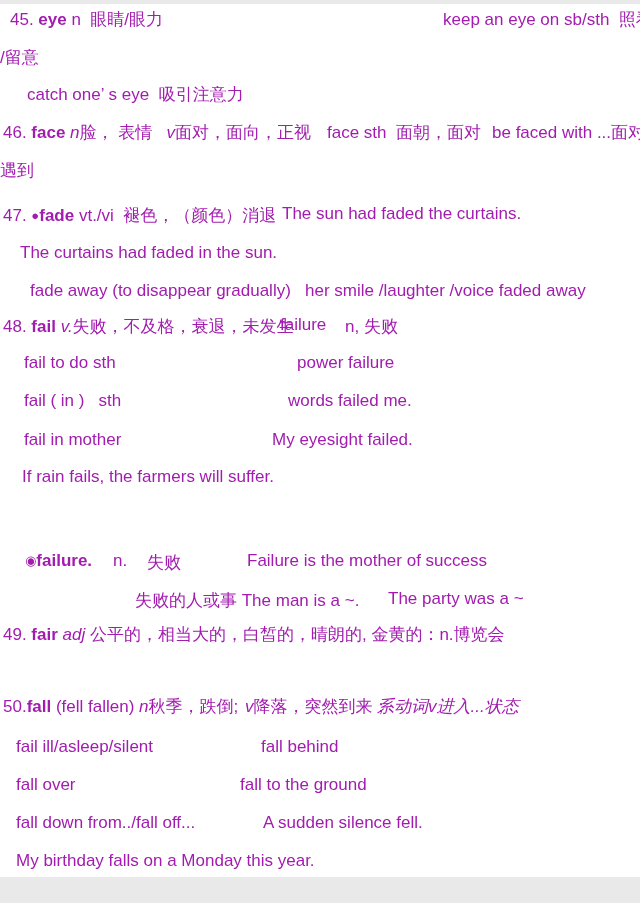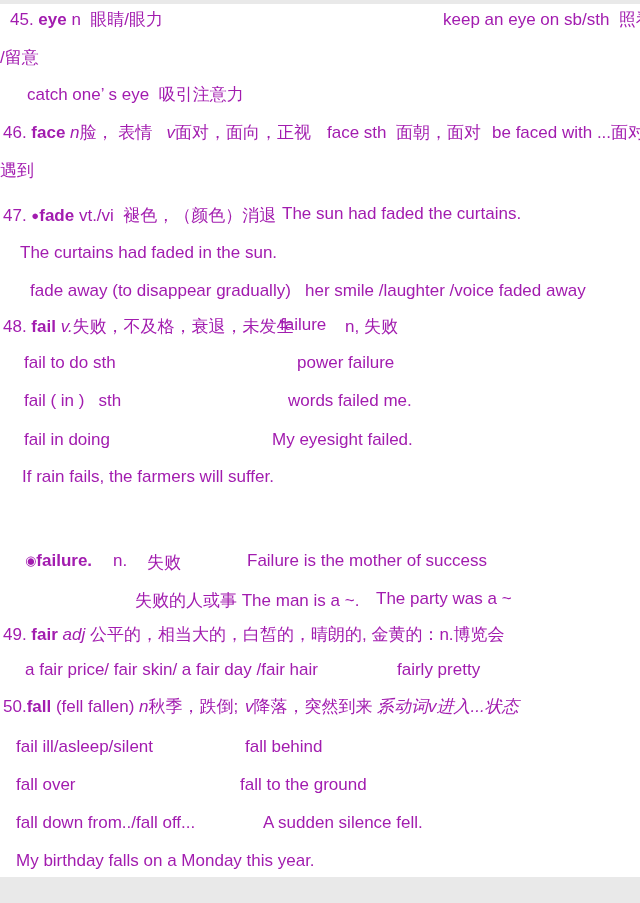--- a/index.html
+++ b/index.html
@@ -64,53 +64,49 @@
     </div>
   <div class="line" style="top:387px">
       <span class="seg" style="left:24px">fail ( in )   sth</span>
       <span class="seg" style="left:288px">words failed me.</span>
     </div>
   <div class="line" style="top:349px">
       <span class="seg" style="left:24px">fail to do sth</span>
       <span class="seg" style="left:297px">power failure</span>
     </div>
   <div class="line" style="top:426px">
-      <span class="seg" style="left:24px">fail in doing</span>
+      <span class="seg" style="left:24px">fail in mother</span>
       <span class="seg" style="left:272px">My eyesight failed.</span>
     </div>
   <div class="line" style="top:463px">
       <span class="seg" style="left:22px">If rain fails, the farmers will suffer.</span>
     </div>
   <div class="line" style="top:547px">
       <span class="seg" style="left:25px"><span class="bullet">◉</span><span class="bd">failure.</span></span>
       <span class="seg" style="left:113px">n.</span>
       <span class="seg" style="left:147px">失败</span>
       <span class="seg" style="left:247px">Failure is the mother of success</span>
     </div>
   <div class="line" style="top:585px">
       <span class="seg" style="left:135px">失败的人或事 The man is a ~.</span>
-      <span class="seg" style="left:376px">The party was a ~</span>
+      <span class="seg" style="left:388px">The party was a ~</span>
     </div>
 
   <div class="line" style="top:619px">
       <span class="seg" style="left:3px"><span>49. </span><span class="bd">fair</span><span class="it"> adj</span><span> 公平的，相当大的，白皙的，晴朗的, 金黄的：n.博览会</span></span>
-    </div>
-  <div class="line" style="top:656px">
-      <span class="seg" style="left:25px">a fair price/ fair skin/ a fair day /fair hair</span>
-      <span class="seg" style="left:397px">fairly pretty</span>
     </div>
 
   <div class="line" style="top:691px">
       <span class="seg" style="left:3px"><span>50.</span><span class="bd">fall</span><span> (fell fallen) </span><span class="it">n</span><span>秋季，跌倒;</span></span>
       <span class="seg" style="left:245px"><span class="it">v</span><span>降落，突然到来；</span></span>
       <span class="seg it" style="left:377px">系动词v进入...状态</span>
     </div>
   <div class="line" style="top:733px">
       <span class="seg" style="left:16px">fail ill/asleep/silent</span>
-      <span class="seg" style="left:245px">fall behind</span>
+      <span class="seg" style="left:261px">fall behind</span>
     </div>
   <div class="line" style="top:771px">
       <span class="seg" style="left:16px">fall over</span>
       <span class="seg" style="left:240px">fall to the ground</span>
     </div>
   <div class="line" style="top:809px">
       <span class="seg" style="left:16px">fall down from../fall off...</span>
       <span class="seg" style="left:263px">A sudden silence fell.</span>
     </div>
   <div class="line" style="top:847px">

